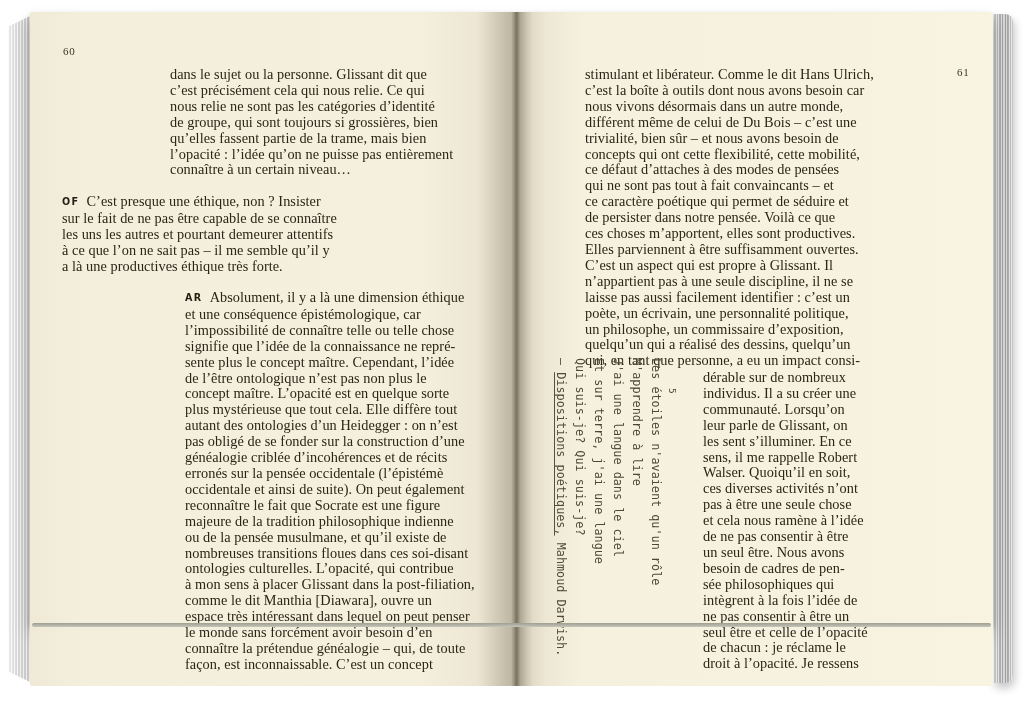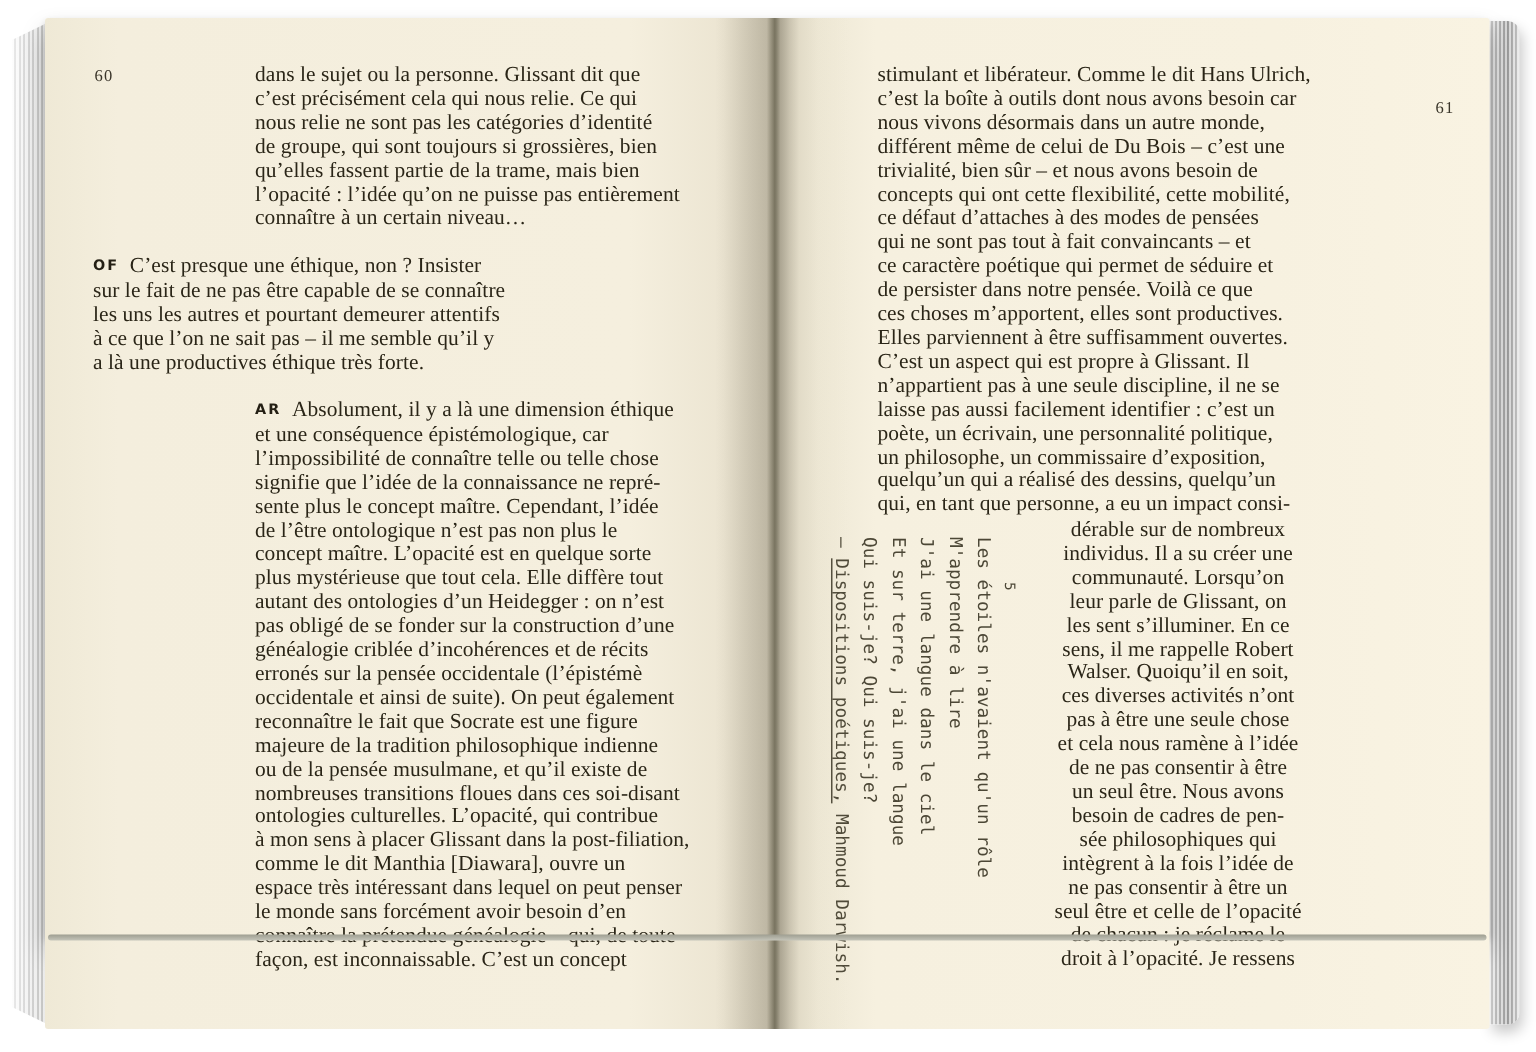--- a/index.html
+++ b/index.html
@@ -68,20 +68,21 @@
   }
 
   
   .txt {
     position: absolute;
     white-space: pre;
     font-size: 14.3px;
     line-height: 15.9px;
     letter-spacing: 0.05px;
     color: #2a2517;
+    margin-top: 24px;
   }
   .pagenum {
     position: absolute;
     font-size: 11px;
     letter-spacing: 0.8px;
     color: #3a352a;
   }
   .speaker {
     display: inline-block;
     font-family: "DejaVu Sans", "Liberation Sans", sans-serif;
@@ -132,21 +133,21 @@
 qu’elles fassent partie de la trame, mais bien
 l’opacité : l’idée qu’on ne puisse pas entièrement
 connaître à un certain niveau…</div>
 
       <div class="txt" style="left:32px; top:158px;"><span class="speaker">OF</span><span>C’est presque une éthique, non ? Insister
 sur le fait de ne pas être capable de se connaître
 les uns les autres et pourtant demeurer attentifs
 à ce que l’on ne sait pas – il me semble qu’il y
 a là une productives éthique très forte.</span></div>
 
-      <div class="txt" style="left:140px; top:254px;"><span class="speaker">AR</span><span>Absolument, il y a là une dimension éthique
+      <div class="txt" style="left:155px; top:254px;"><span class="speaker">AR</span><span>Absolument, il y a là une dimension éthique
 et une conséquence épistémologique, car
 l’impossibilité de connaître telle ou telle chose
 signifie que l’idée de la connaissance ne repré-
 sente plus le concept maître. Cependant, l’idée
 de l’être ontologique n’est pas non plus le
 concept maître. L’opacité est en quelque sorte
 plus mystérieuse que tout cela. Elle diffère tout
 autant des ontologies d’un Heidegger : on n’est
 pas obligé de se fonder sur la construction d’une
 généalogie criblée d’incohérences et de récits
@@ -181,21 +182,21 @@
 ces choses m’apportent, elles sont productives.
 Elles parviennent à être suffisamment ouvertes.
 C’est un aspect qui est propre à Glissant. Il
 n’appartient pas à une seule discipline, il ne se
 laisse pas aussi facilement identifier : c’est un
 poète, un écrivain, une personnalité politique,
 un philosophe, un commissaire d’exposition,
 quelqu’un qui a réalisé des dessins, quelqu’un
 qui, en tant que personne, a eu un impact consi-</div>
 
-      <div class="txt" style="left:186px; top:334px;text-align:center;">dérable sur de nombreux
+      <div class="txt" style="left:186px; top:334px;">dérable sur de nombreux
 individus. Il a su créer une
 communauté. Lorsqu’on
 leur parle de Glissant, on
 les sent s’illuminer. En ce
 sens, il me rappelle Robert
 Walser. Quoiqu’il en soit,
 ces diverses activités n’ont
 pas à être une seule chose
 et cela nous ramène à l’idée
 de ne pas consentir à être

